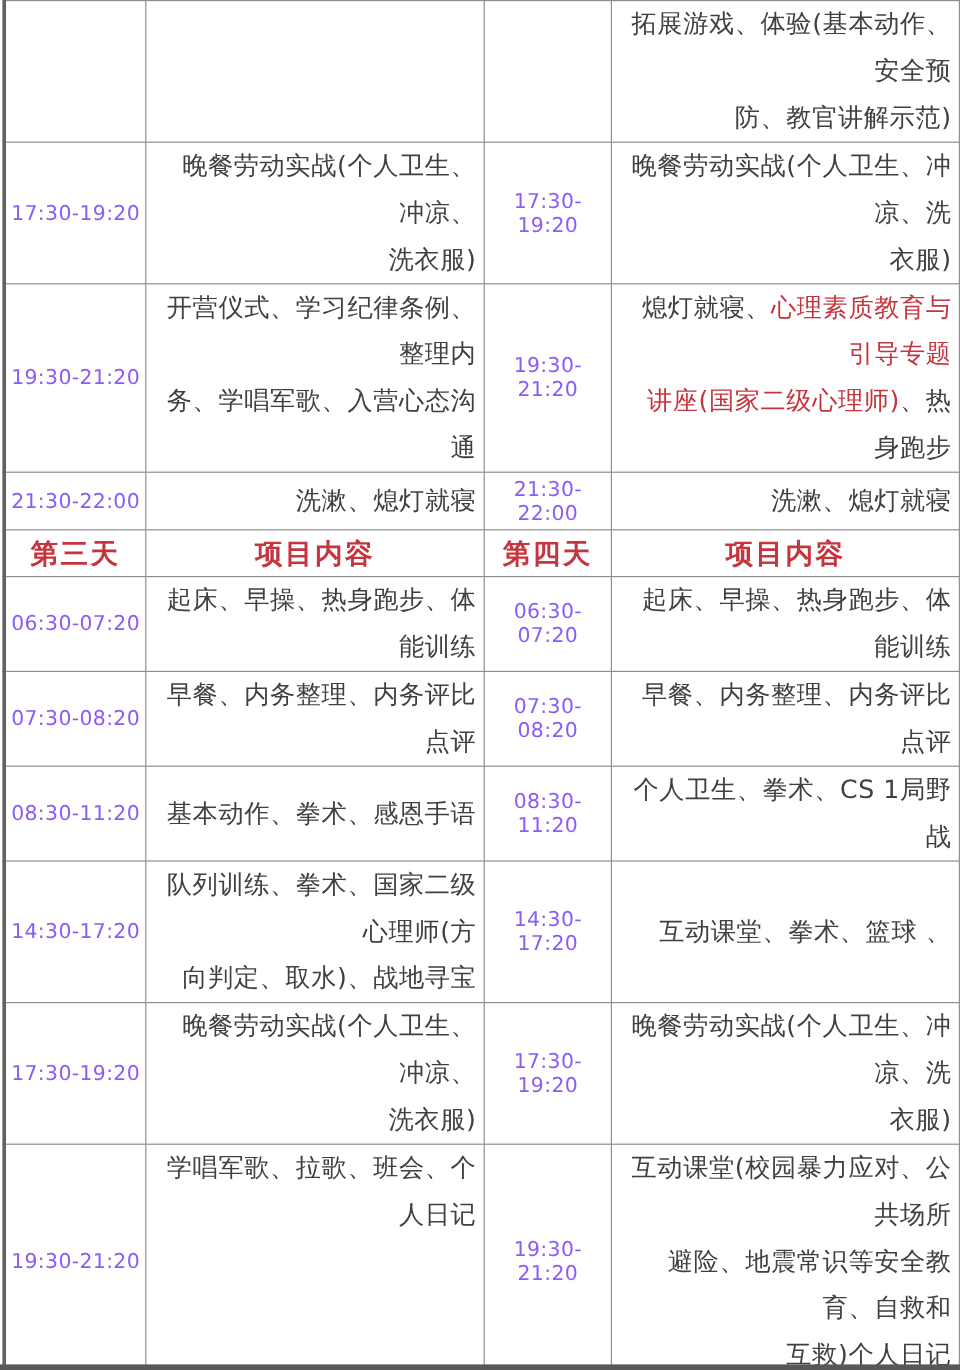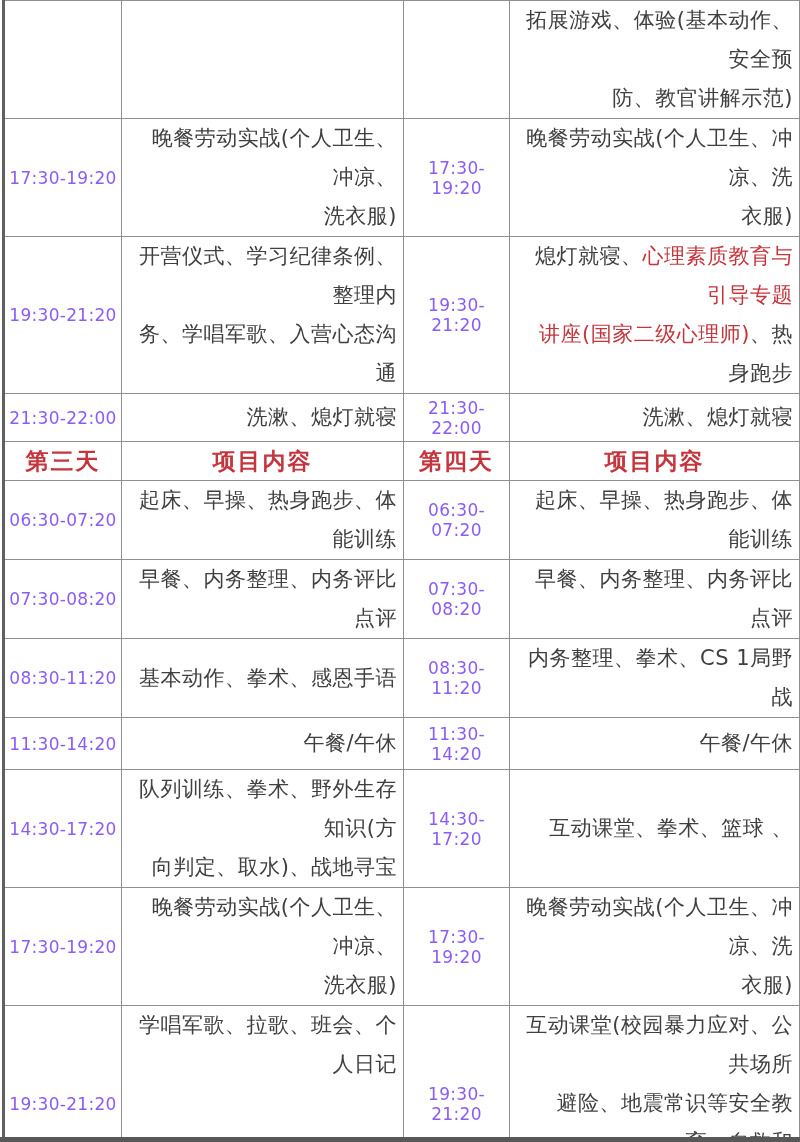--- a/index.html
+++ b/index.html
@@ -119,33 +119,27 @@
       <td class="time">07:30-08:20</td>
       <td class="content">早餐、内务整理、内务评比点评</td>
       <td class="time">07:30-08:20</td>
       <td class="content">早餐、内务整理、内务评比点评</td>
     </tr>
 
     <tr style="height:55px">
       <td class="time">08:30-11:20</td>
       <td class="content">基本动作、拳术、感恩手语</td>
       <td class="time">08:30-11:20</td>
-      <td class="content">内务整理、拳术、CS 1局野战</td>
+      <td class="content">个人卫生、拳术、CS 1局野战</td>
     </tr>
 
-    <tr style="height:52px">
-      <td class="time">11:30-14:20</td>
-      <td class="content">午餐/午休</td>
-      <td class="time">11:30-14:20</td>
-      <td class="content">午餐/午休</td>
-    </tr>
 
     <tr style="height:103px">
       <td class="time">14:30-17:20</td>
-      <td class="content">队列训练、拳术、野外生存知识(方
+      <td class="content">队列训练、拳术、国家二级心理师(方
 向判定、取水)、战地寻宝</td>
       <td class="time">14:30-17:20</td>
       <td class="content">互动课堂、拳术、篮球 、</td>
     </tr>
 
     <tr style="height:104px">
       <td class="time">17:30-19:20</td>
       <td class="content">晚餐劳动实战(个人卫生、冲凉、
 洗衣服)</td>
       <td class="time">17:30-19:20</td>

